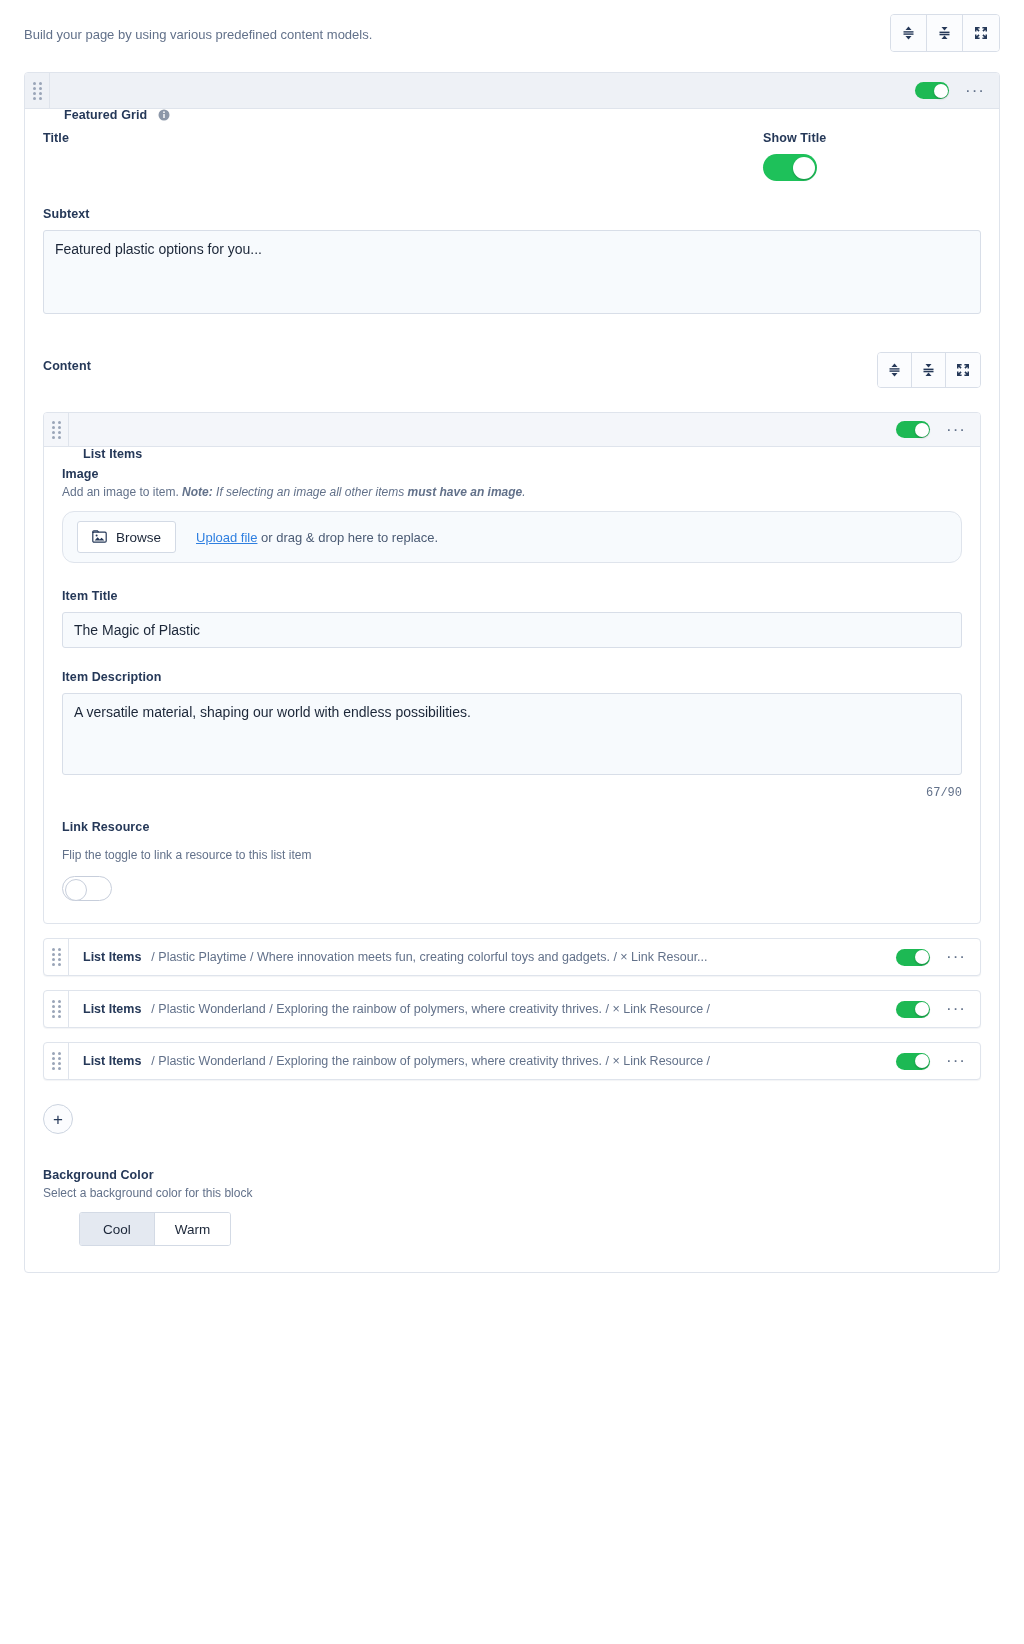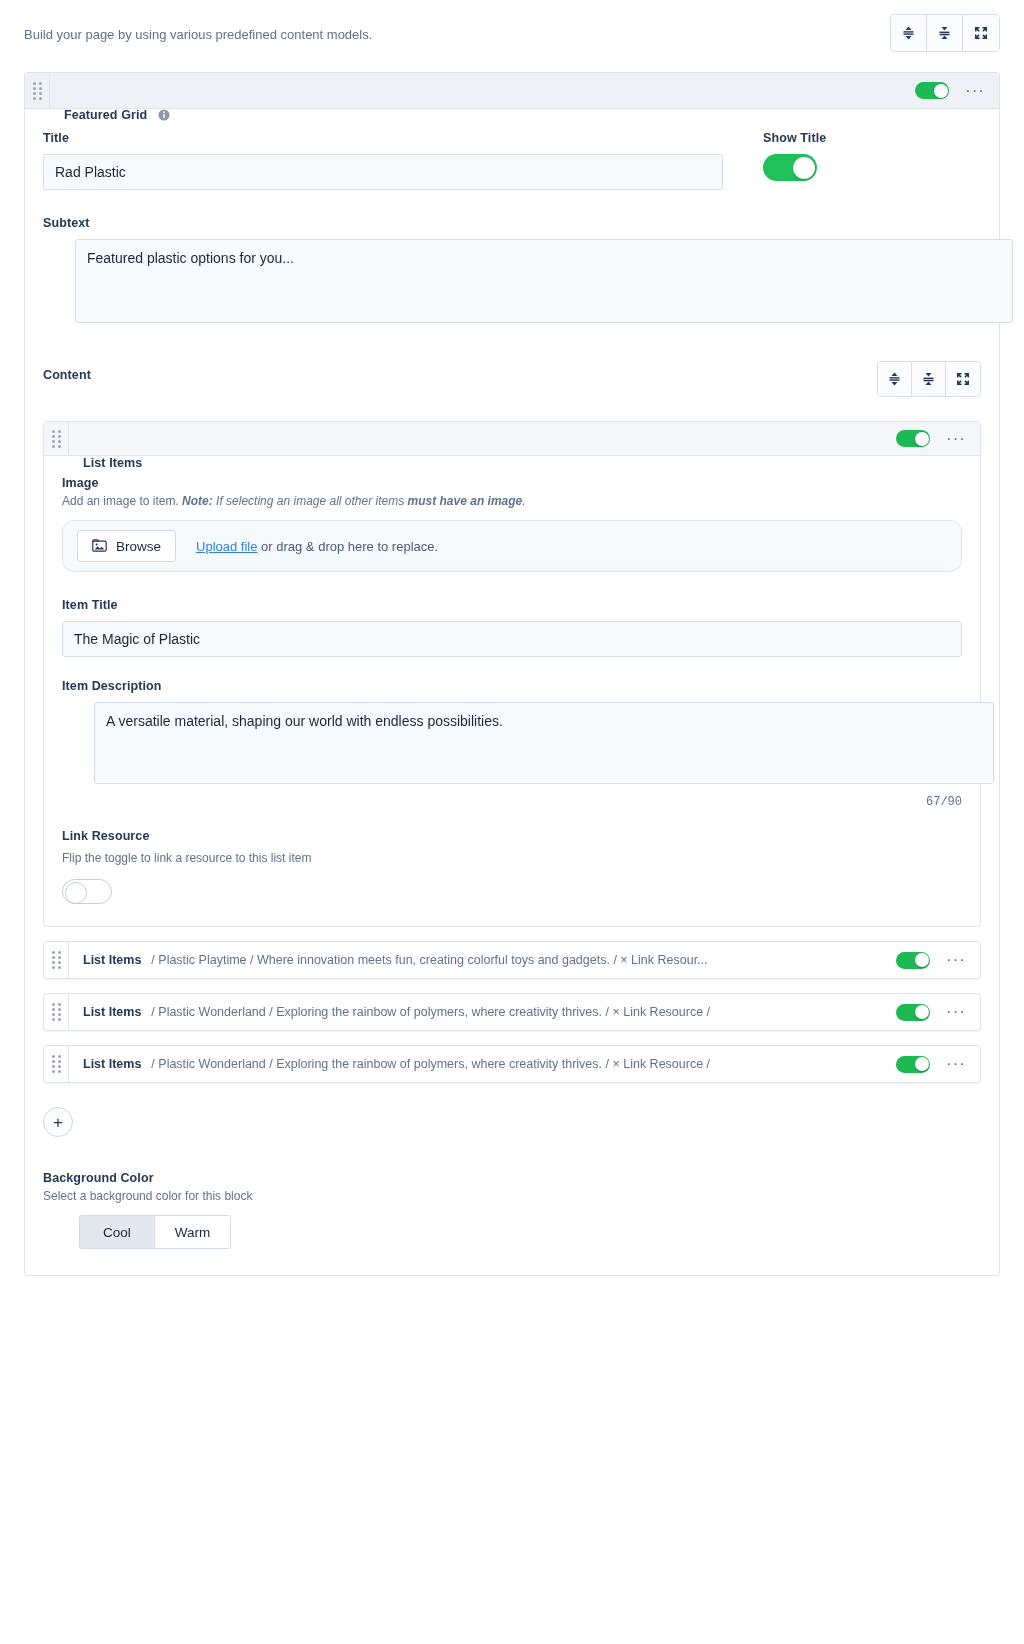--- a/index.html
+++ b/index.html
@@ -181,21 +181,20 @@
     width: 100%;
     border: 1px solid #d8dee8;
     border-radius: 3px;
     background: #f7fafd;
     padding: 10px 11px;
     font-size: 14px;
     font-family: "Liberation Sans", sans-serif;
     color: #1b2638;
     outline: none;
     resize: none;
-    margin-left: 32px;
   }
 
   .row-title {
     display: flex;
     align-items: flex-start;
   }
   .col-title { width: 680px; }
   .col-show  { margin-left: 40px; padding-top: 0; }
 
   .counter {
@@ -407,21 +406,20 @@
     <div class="spacer"></div>
     <div class="toggle"></div>
     <div class="kebab">···</div>
   </div>
 
   <div class="block-body">
 
     <div class="row-title">
       <div class="col-title">
         <div class="field-label">Title</div>
-        <input class="input" value="Rad Plastic" style="">
       </div>
       <div class="col-show">
         <div class="field-label">Show Title</div>
         <div class="toggle big"></div>
       </div>
     </div>
 
     <div style="margin-top:26px;">
       <div class="field-label">Subtext</div>
       <textarea class="textarea" rows="3" style="height: 84px;">Featured plastic options for you...</textarea>
@@ -508,21 +506,21 @@
           <input class="input" value="The Magic of Plastic" style="">
         </div>
 
         <div style="margin-top:22px;">
           <div class="field-label">Item Description</div>
           <textarea class="textarea" rows="3" style="height: 82px;">A versatile material, shaping our world with endless possibilities.</textarea>
           <div class="counter">67/90</div>
         </div>
 
         <div style="margin-top:20px;">
-          <div class="field-label" style="margin-bottom:8px;">Link Resource</div>
+          <div class="field-label" style="margin-bottom:14px;">Link Resource</div>
           <div class="note-line">Flip the toggle to link a resource to this list item</div>
           <div class="toggle off big" style="margin-top:14px;"></div>
         </div>
 
       </div>
     </div>
 
     <div>
       <div class="crow">
         <div class="grip" style="height:38px;">

